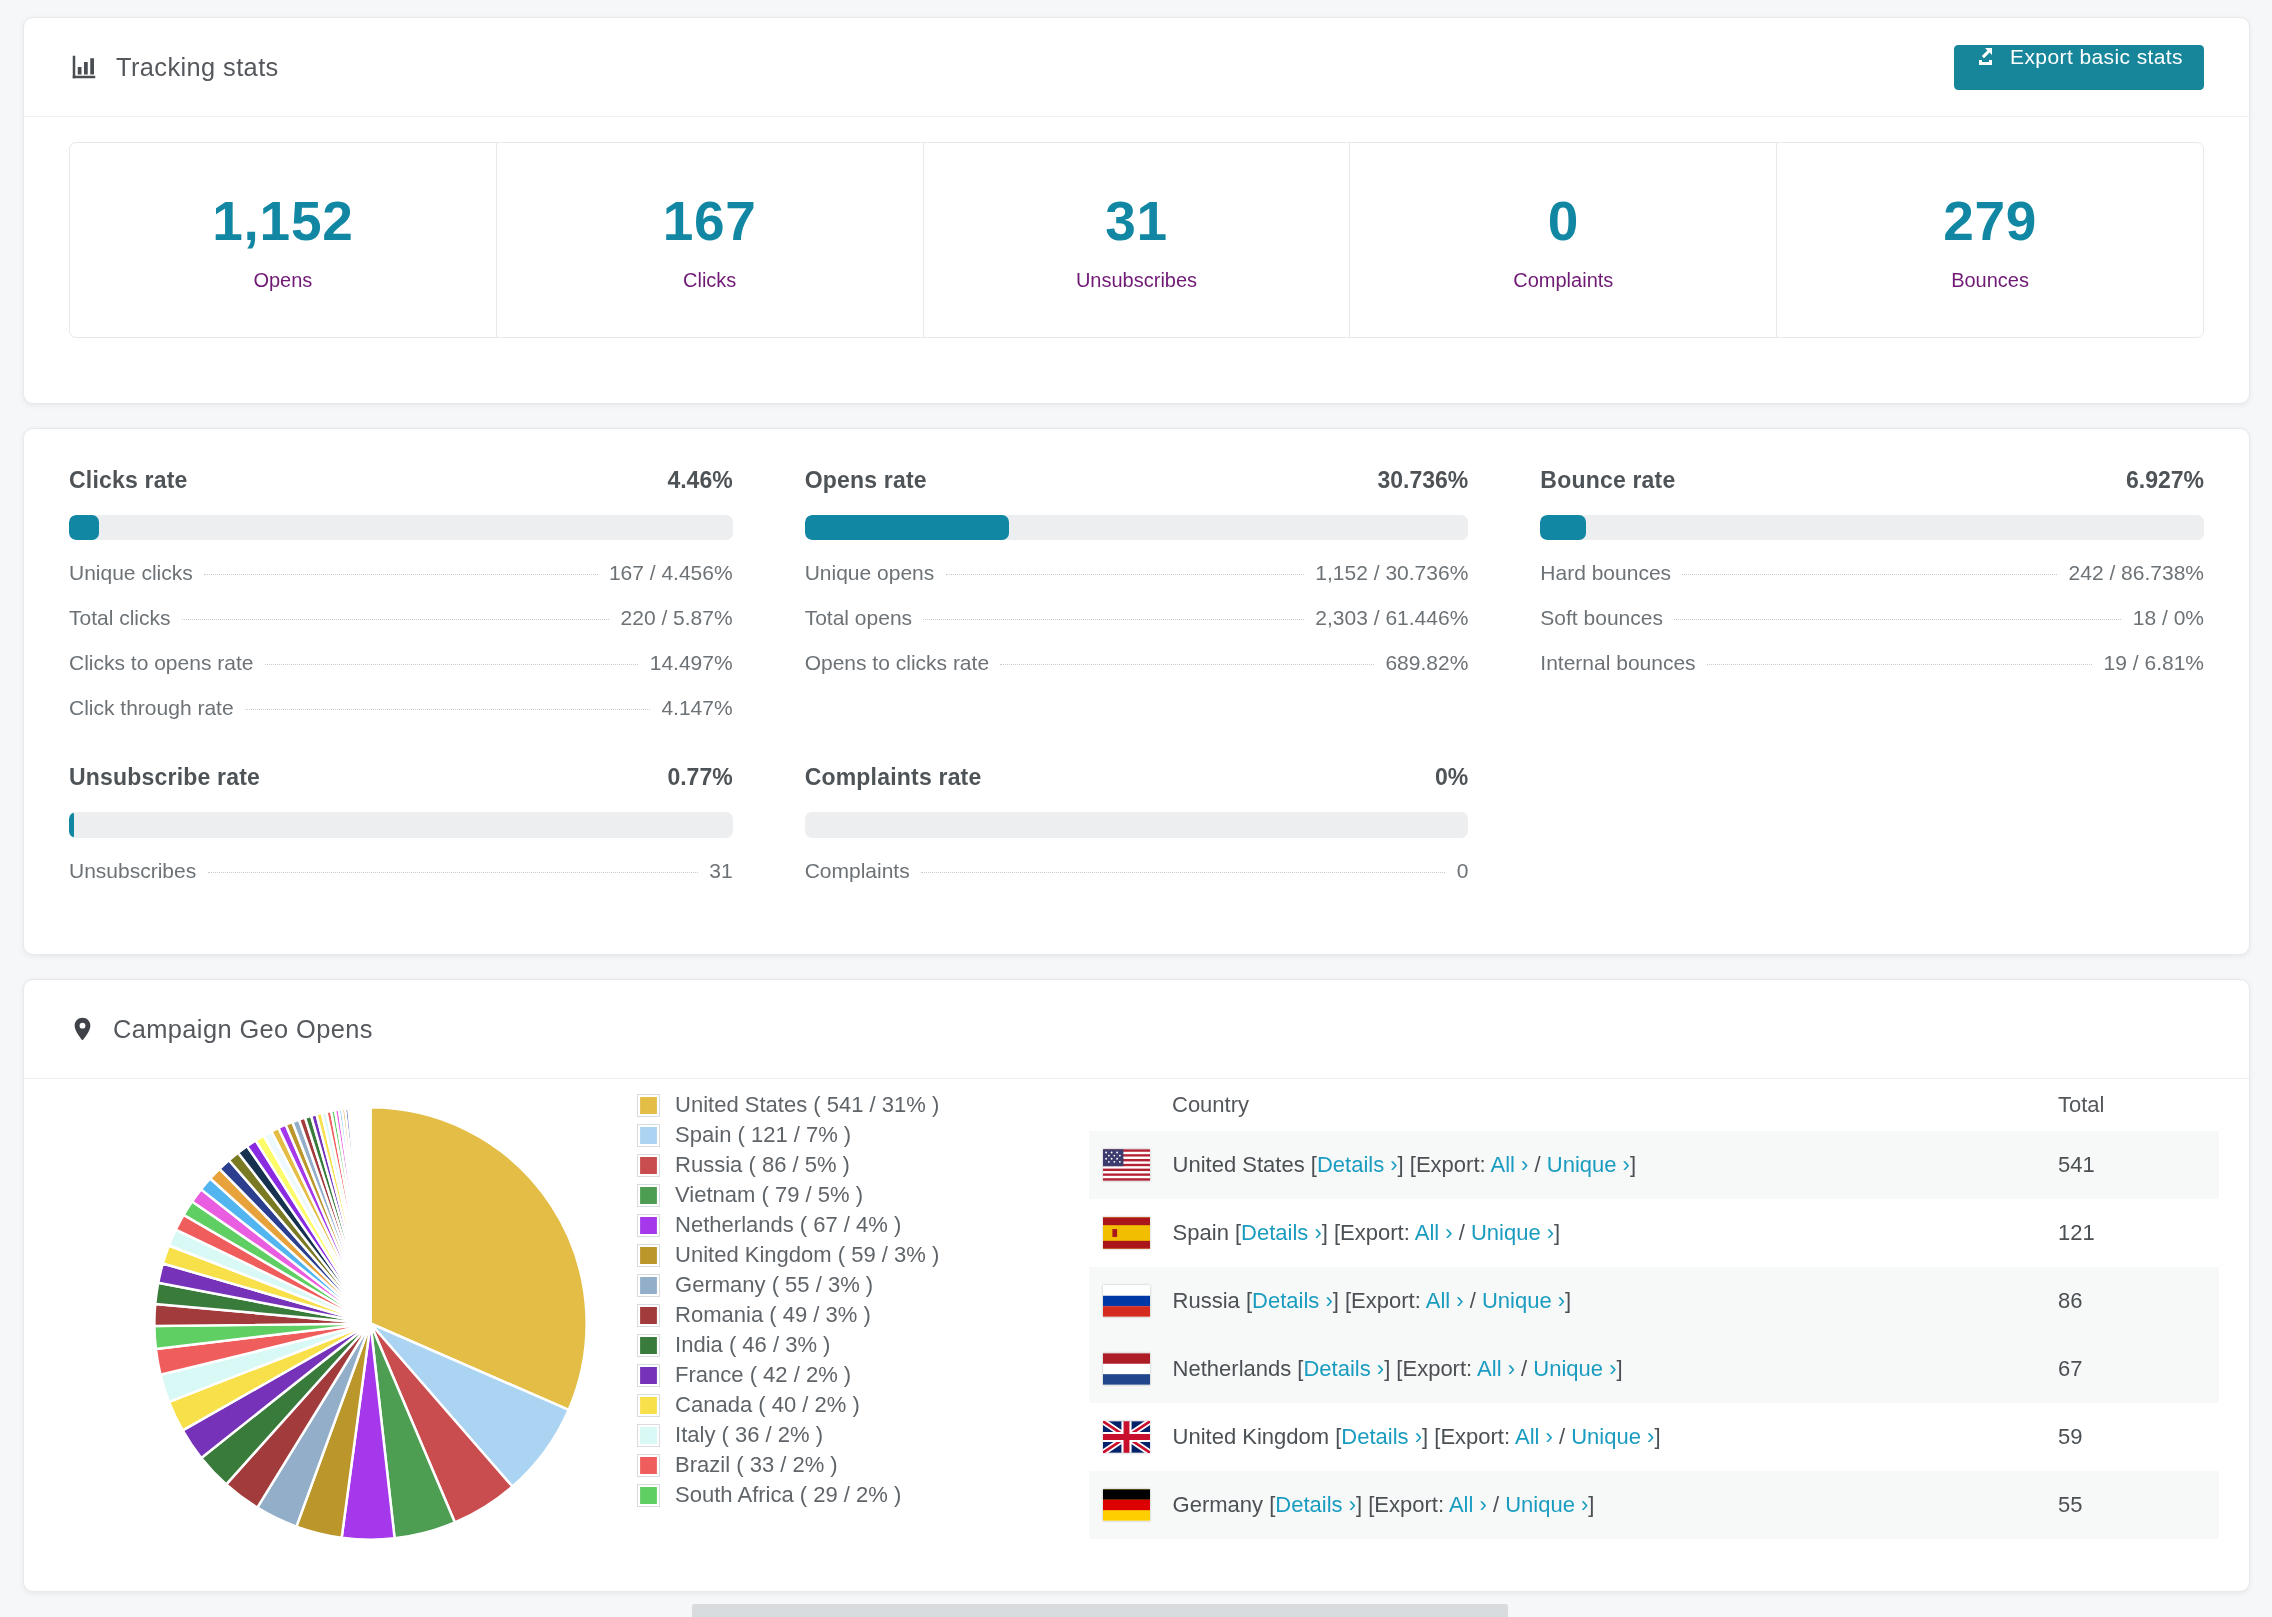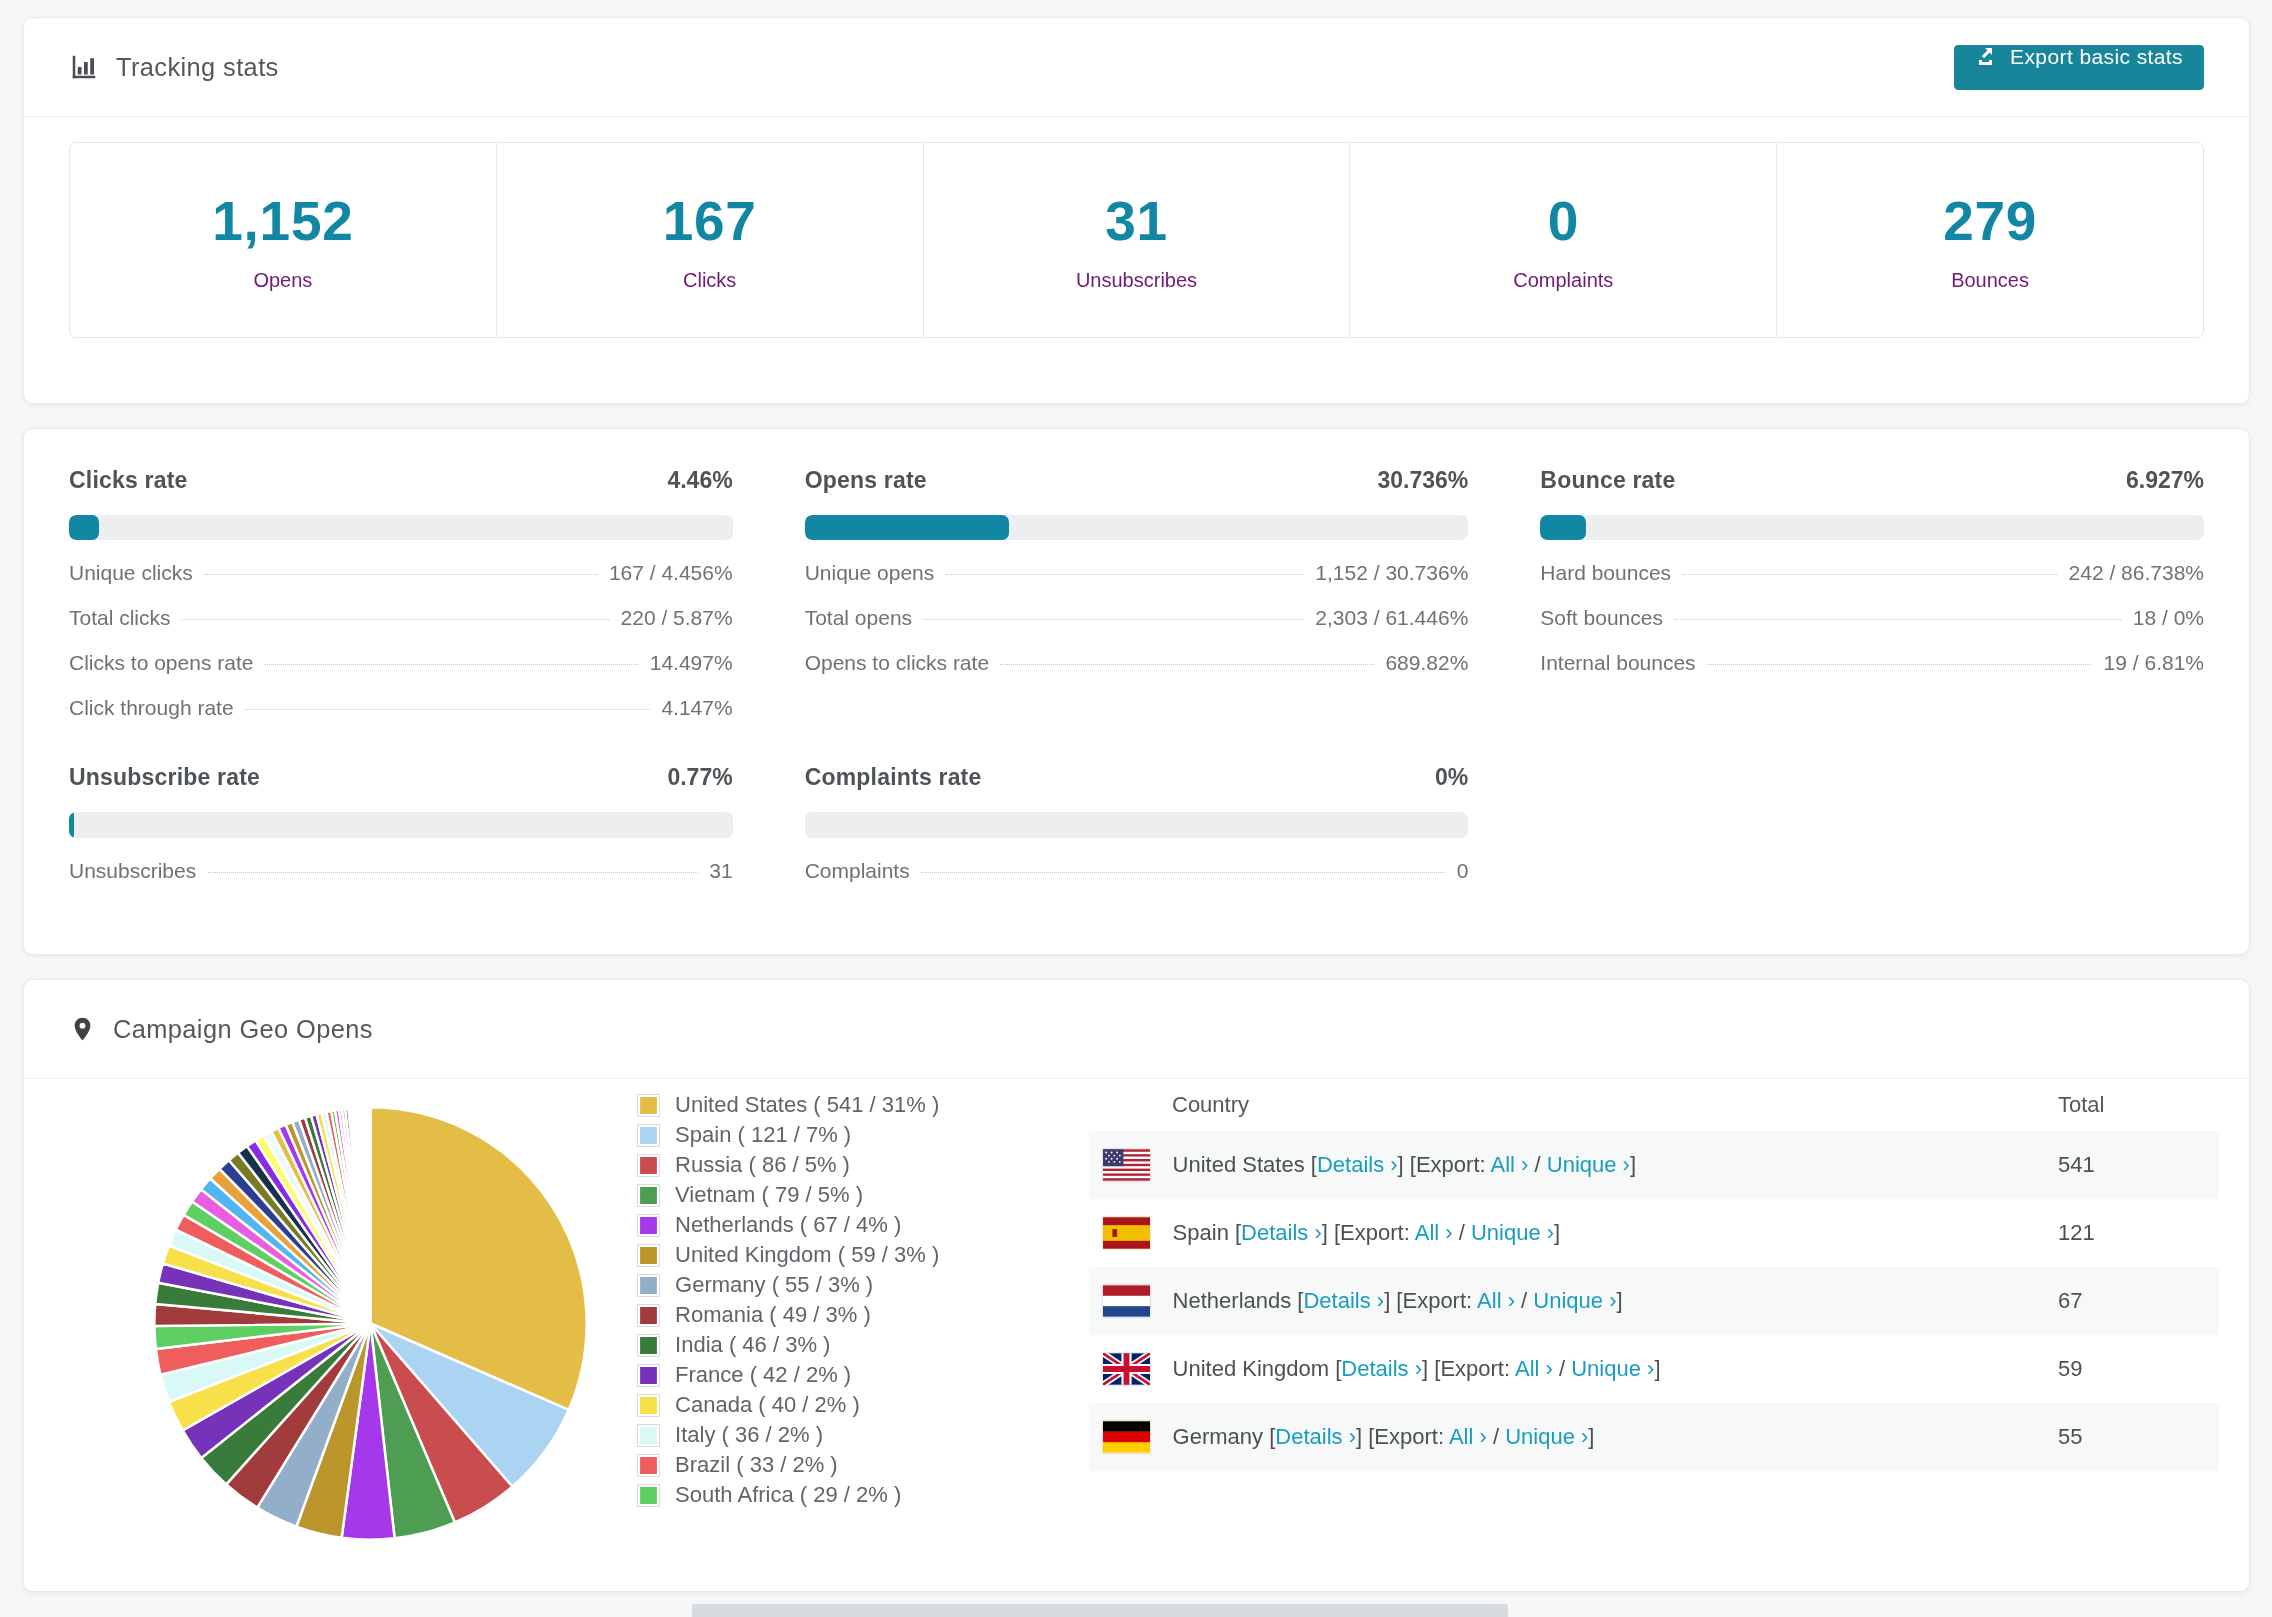--- a/index.html
+++ b/index.html
@@ -473,20 +473,31 @@
                   <rect x="12" y="15" width="6" height="10" fill="#aa151b"></rect>
                 </svg>
               </span>
               <span class="geo-main"><span class="country-name">Spain [</span><a class="lnk">Details ›</a><span>] [Export: </span><a class="lnk">All ›</a><span> / </span><a class="lnk">Unique ›</a><span>]</span></span>
               <span class="geo-total">121</span>
             </div>
             <div class="geo-row odd">
               <span class="flag">
                 <svg viewBox="0 0 60 40">
                   <rect width="60" height="40" fill="#fff"></rect>
+                  <rect y="13.3" width="60" height="13.3" fill="#0039a6"></rect>
+                  <rect y="26.6" width="60" height="13.4" fill="#d52b1e"></rect>
+                </svg>
+              </span>
+              <span class="geo-main"><span class="country-name">Russia [</span><a class="lnk">Details ›</a><span>] [Export: </span><a class="lnk">All ›</a><span> / </span><a class="lnk">Unique ›</a><span>]</span></span>
+              <span class="geo-total">86</span>
+            </div>
+            <div class="geo-row odd">
+              <span class="flag">
+                <svg viewBox="0 0 60 40">
+                  <rect width="60" height="40" fill="#fff"></rect>
                   <rect width="60" height="13.3" fill="#ae1c28"></rect>
                   <rect y="26.6" width="60" height="13.4" fill="#21468b"></rect>
                 </svg>
               </span>
               <span class="geo-main"><span class="country-name">Netherlands [</span><a class="lnk">Details ›</a><span>] [Export: </span><a class="lnk">All ›</a><span> / </span><a class="lnk">Unique ›</a><span>]</span></span>
               <span class="geo-total">67</span>
             </div>
             <div class="geo-row even">
               <span class="flag">
                 <svg viewBox="0 0 60 40">

